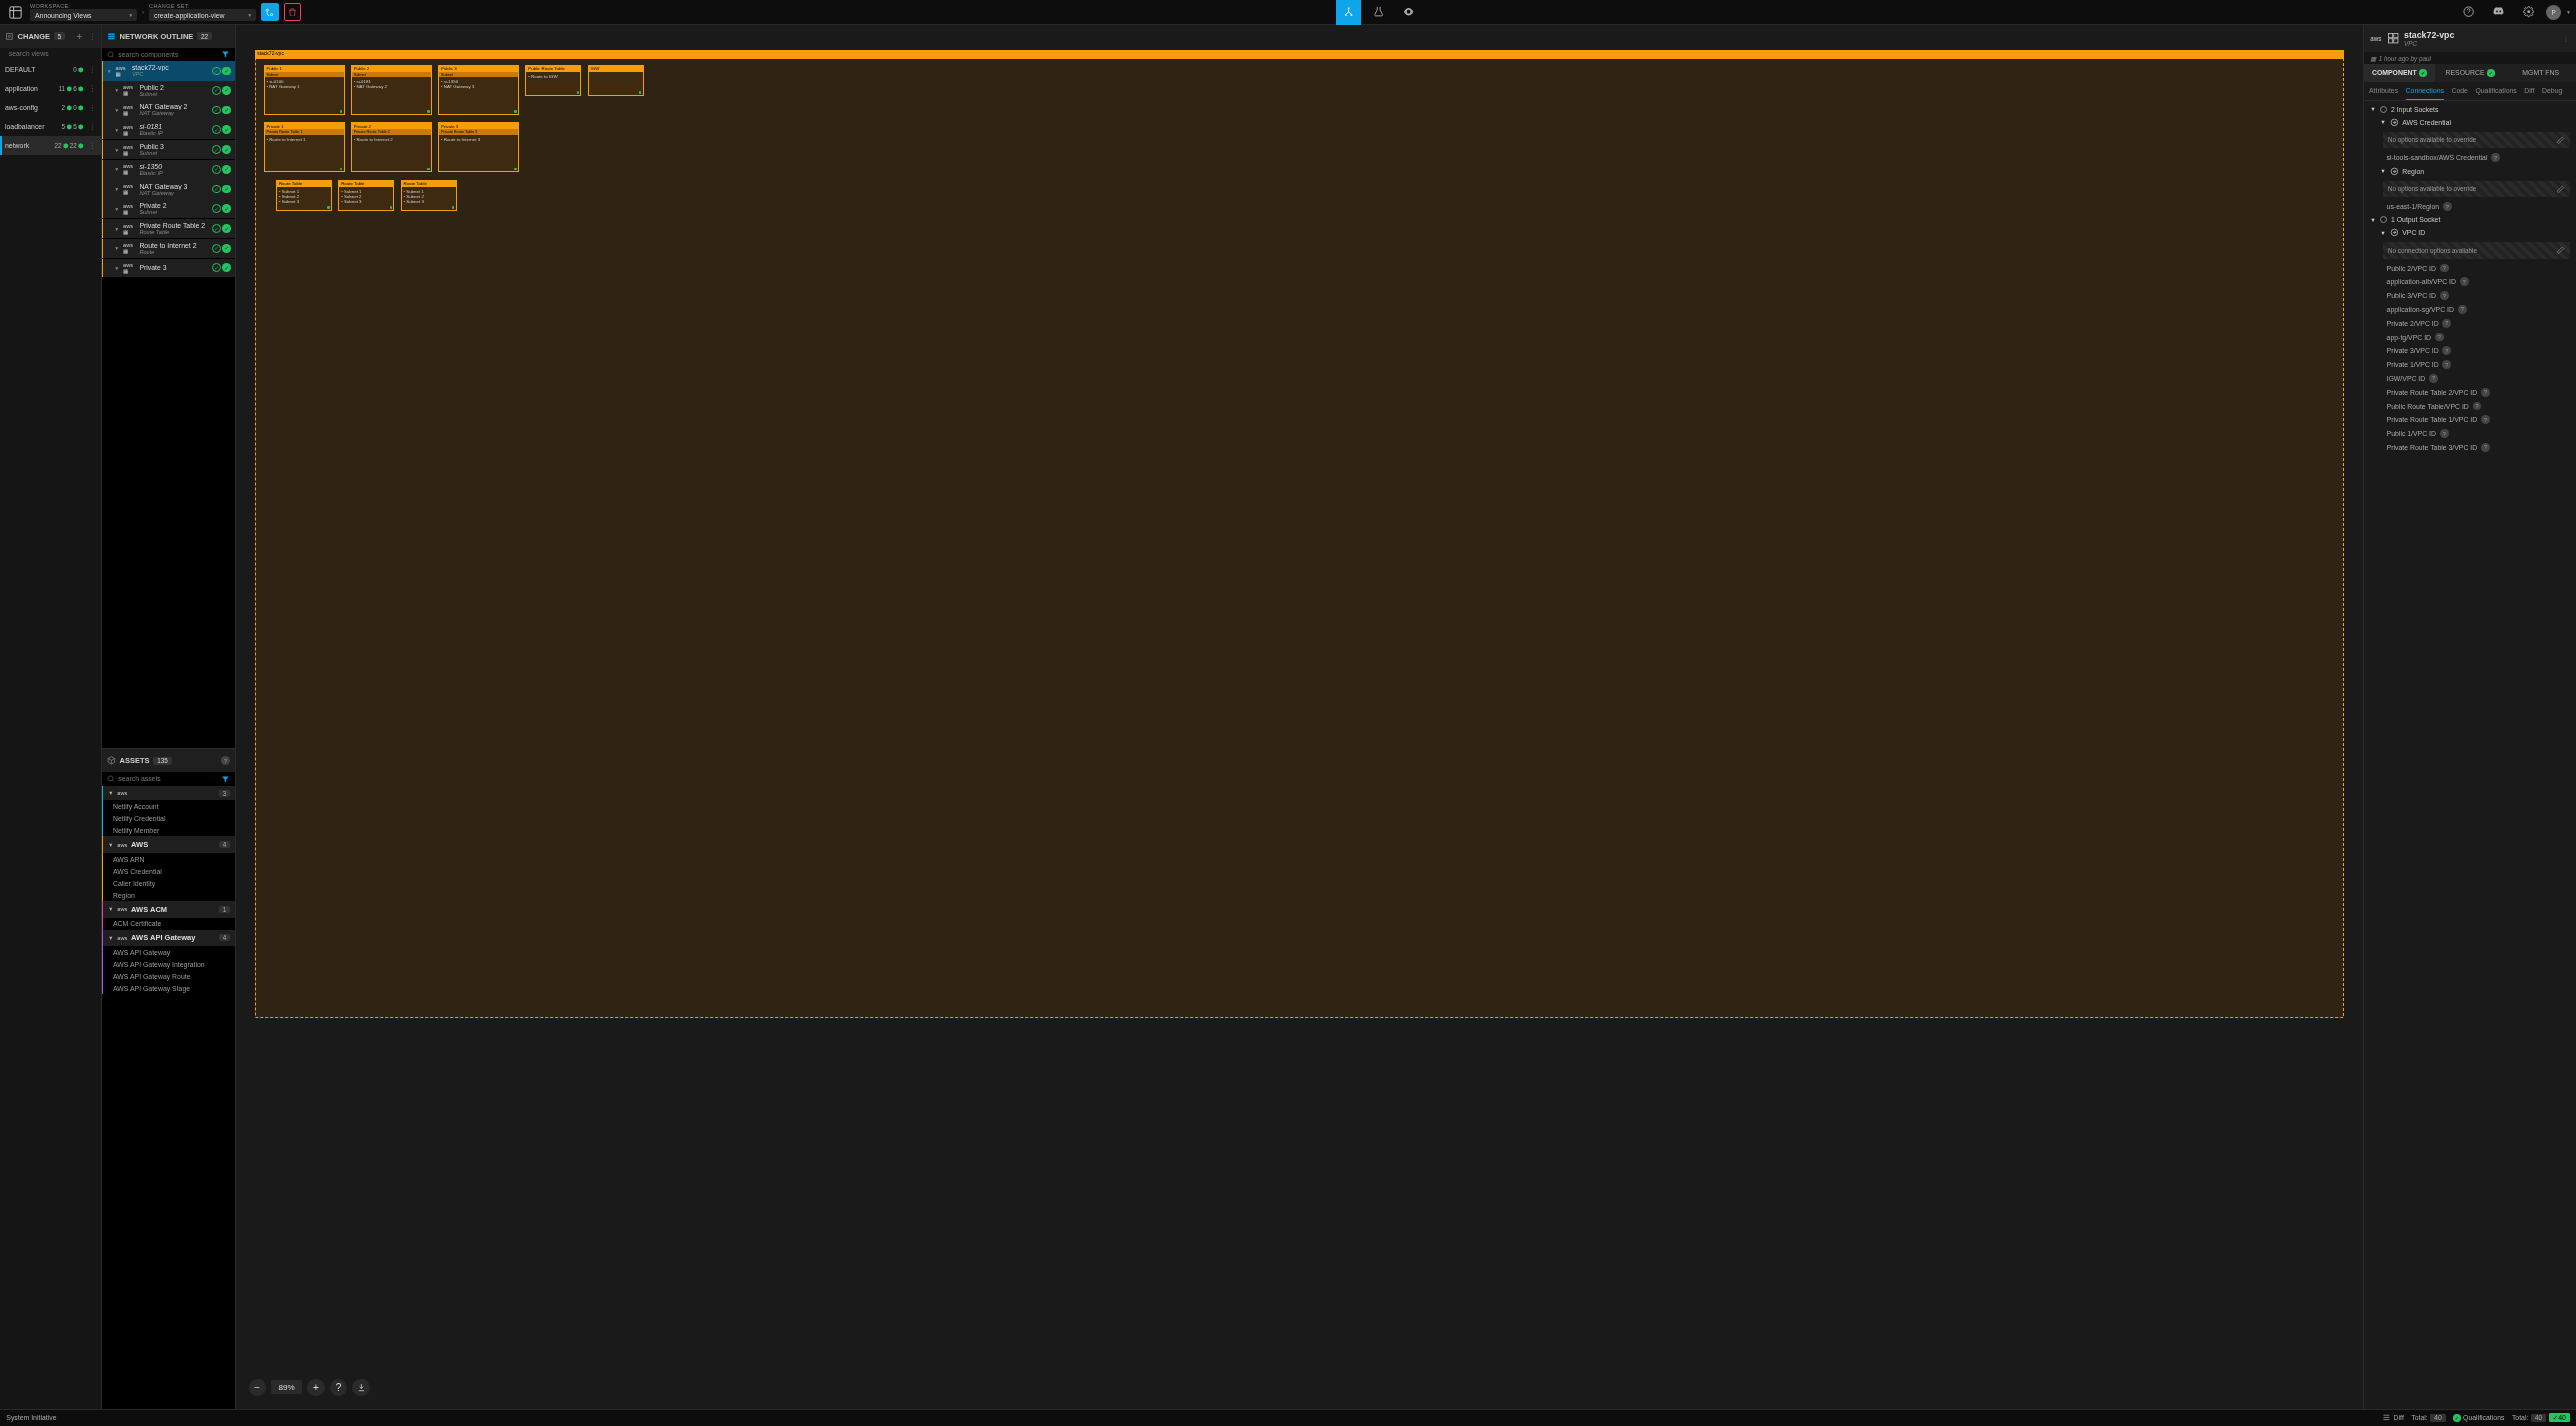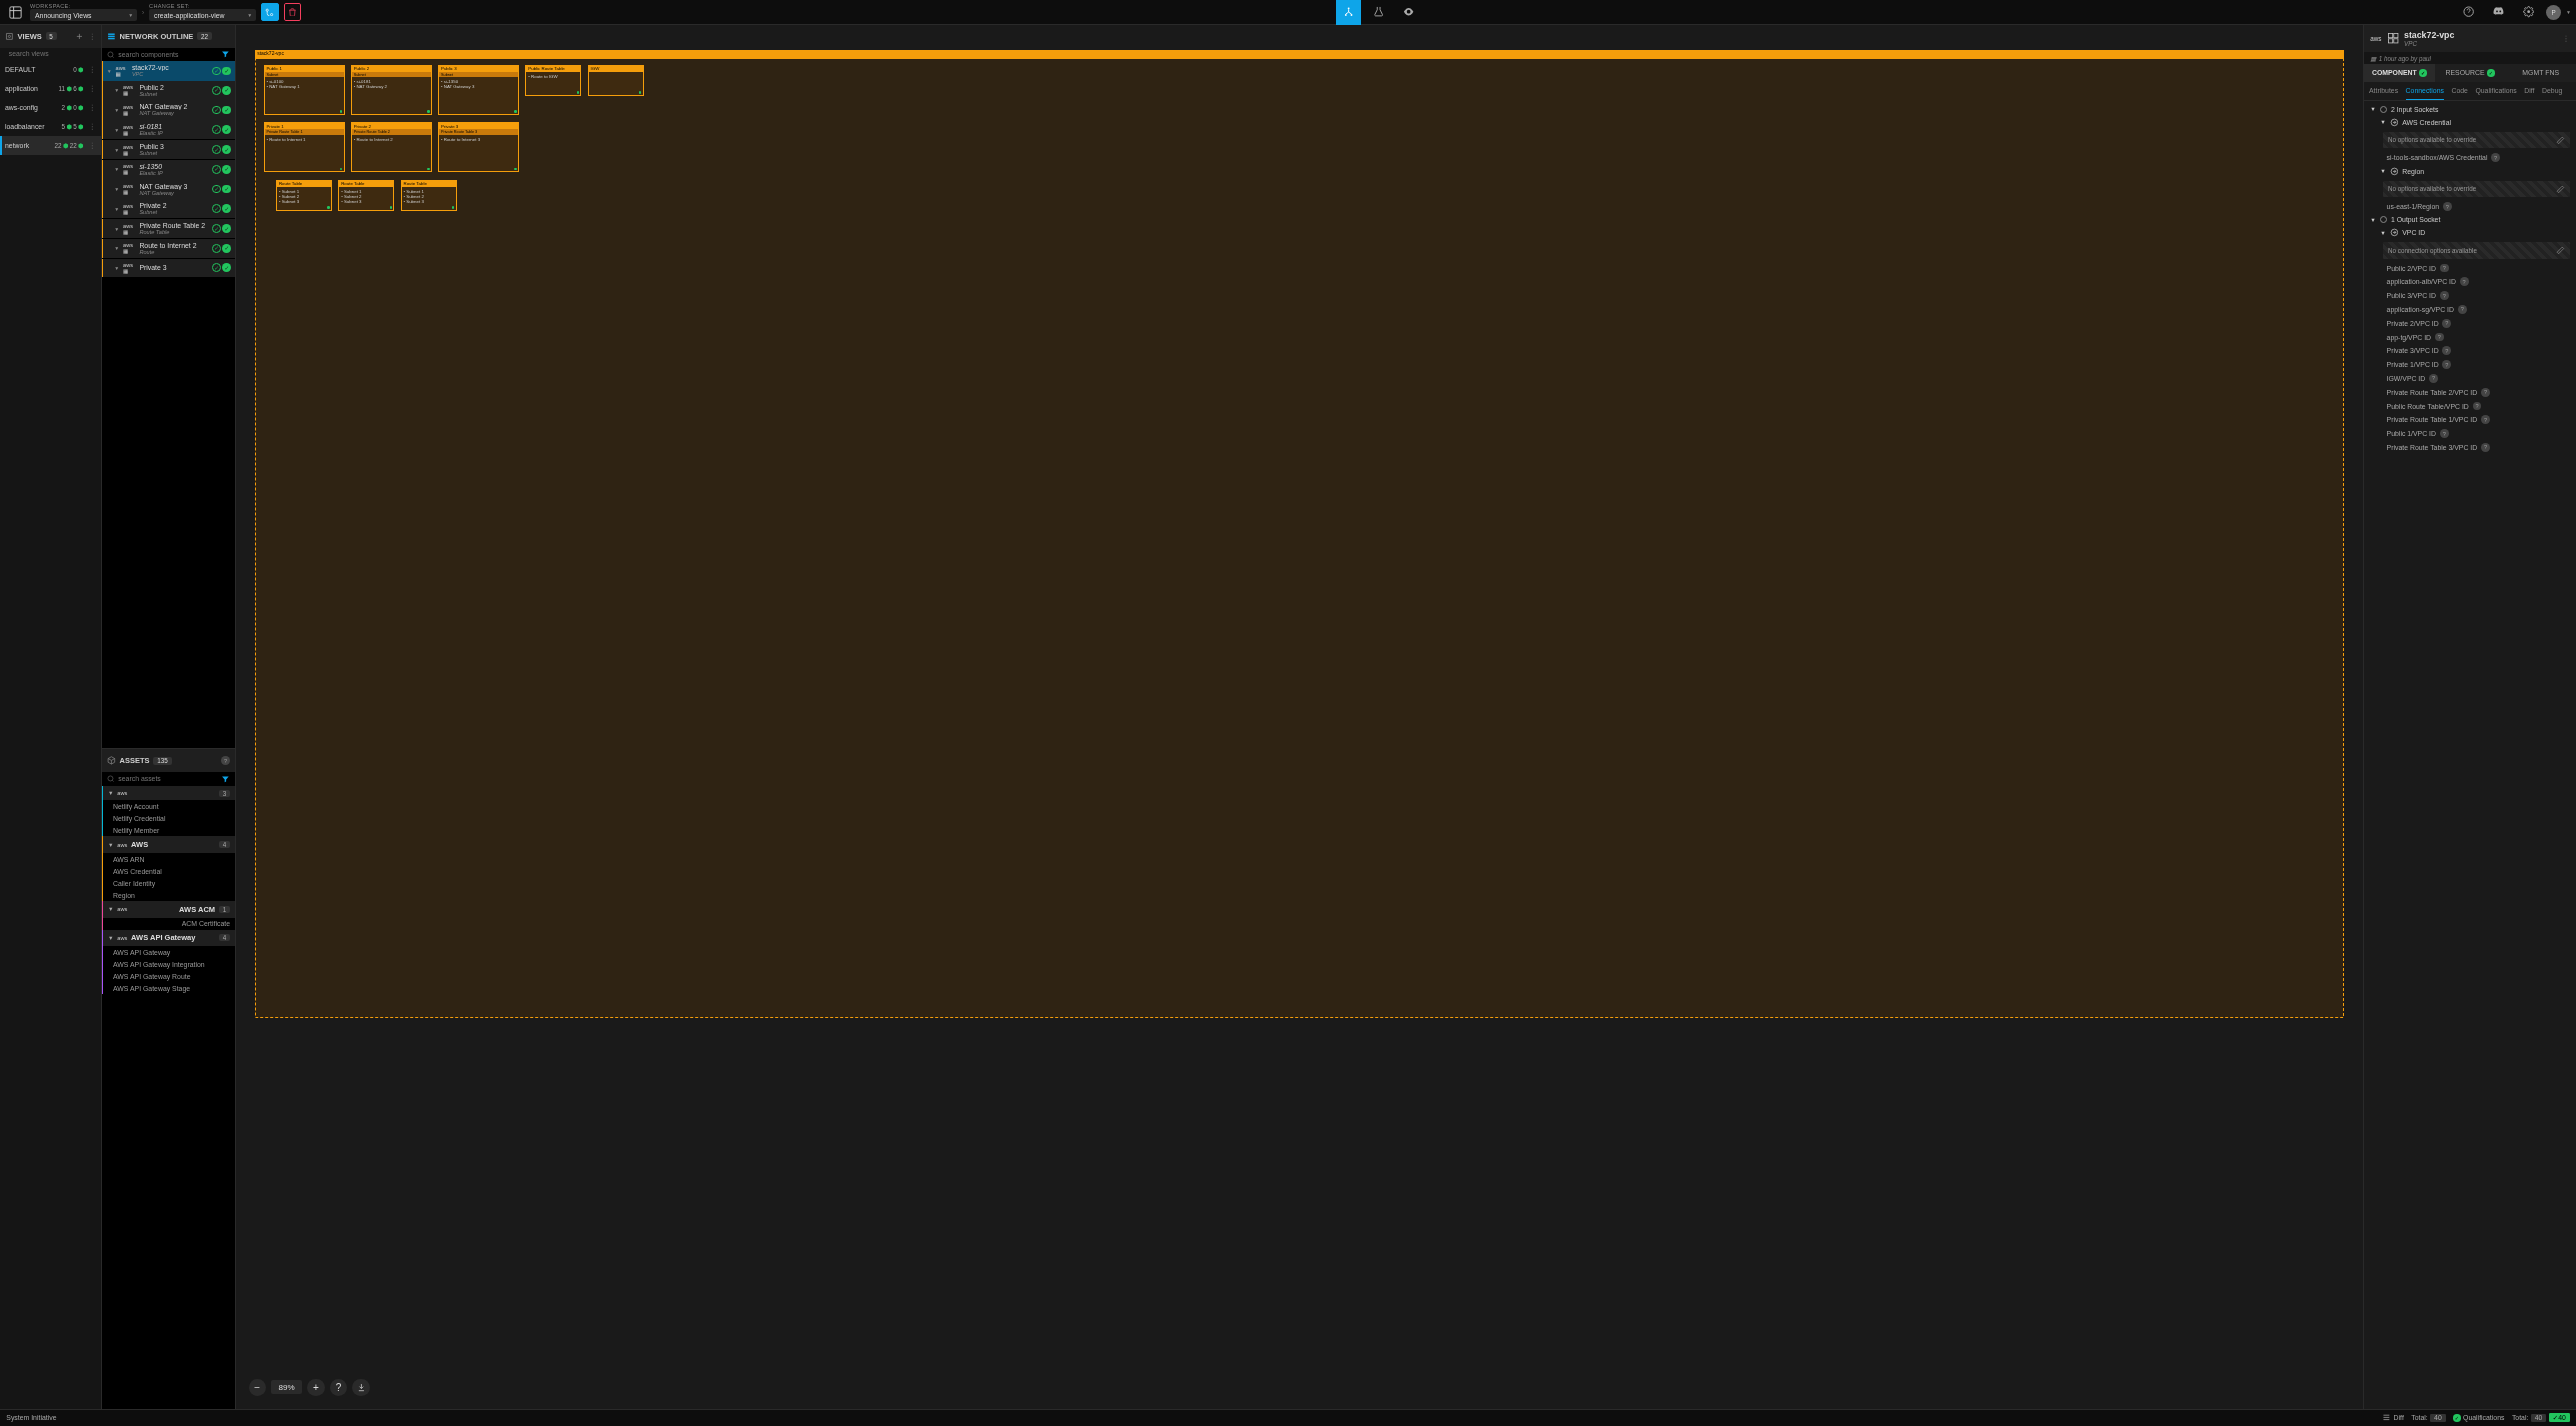--- a/index.html
+++ b/index.html
@@ -63,21 +63,21 @@
     .status-circle.green { background: #22c55e; color: #0a0a0a; font-size: 5.6px; }
     .status-circle.green-outline { border: 0.9px solid #22c55e; color: #22c55e; font-size: 5.6px; }
     
     
     .assets-panel { flex: 1; display: flex; flex-direction: column; border-top: 0.6px solid #2a2a2a; margin-top: 28px; }
     .filter-icon { color: #0ea5e9; }
     .asset-group { border-left: 1.9px solid transparent; }
     .asset-group-header { padding: 3.8px 5px; display: flex; align-items: center; gap: 3.8px; background: #1f1f1f; }
     .asset-group.orange { border-left-color: #f59e0b; }
     .asset-group.cyan { border-left-color: #06b6d4; }
-    .asset-group.pink { border-left-color: #ec4899; text-align: right; }
+    .asset-group.pink { border-left-color: #ec4899; }
     .asset-group.purple { border-left-color: #a855f7; }
     .asset-group-name { flex: 1; font-weight: 600; color: #ddd; }
     .asset-count { background: #333; padding: 0 3.8px; border-radius: 1.9px; font-size: 6.3px; }
     .asset-sub { padding: 2.5px 5px 2.5px 10px; font-size: 6.9px; color: #999; }
     
     
     .canvas { flex: 1; background: #1a1a1a; position: relative; overflow: hidden; }
     .canvas-grid { position: absolute; inset: 0; background-image: radial-gradient(circle, #2a2a2a 0.6px, transparent 0.6px); background-size: 10px 10px; }
     .diagram-area { position: absolute; left: 19px; right: 19px; top: 25px; height: 70%; background: rgba(80, 50, 10, 0.4); border: 1.3px dashed #f59e0b; border-radius: 1.3px; padding: 7.5px; }
     .diagram-header { position: absolute; top: -1.3px; left: -1.3px; right: -1.3px; height: 8.8px; background: #f59e0b; font-size: 5px; padding: 0.6px 2.5px; color: #000; }
@@ -199,21 +199,21 @@
 </div>
 
 <div class="main">
 
   <div class="sidebar-left">
     <div class="panel-header">
       <svg class="icon-sm" viewBox="0 0 24 24" fill="none" stroke="currentColor" stroke-width="2">
           <path d="M4 4h16v16H4z"></path>
           <circle cx="12" cy="12" r="3"></circle>
         </svg>
-      <span class="panel-title">VIEWS</span>
+      <span class="panel-title">CHANGE</span>
       <span class="badge">5</span>
       <div class="panel-actions">
         <svg class="icon-sm" viewBox="0 0 24 24" fill="none" stroke="currentColor" stroke-width="2">
             <path d="M12 5v14M5 12h14"></path>
           </svg>
         <span class="dots-icon">⋮</span>
       </div>
     </div>
     <div class="search-row">
       <svg width="7.5" height="7.5" class="search-icon" viewBox="0 0 24 24" fill="none" stroke="currentColor" stroke-width="2">

